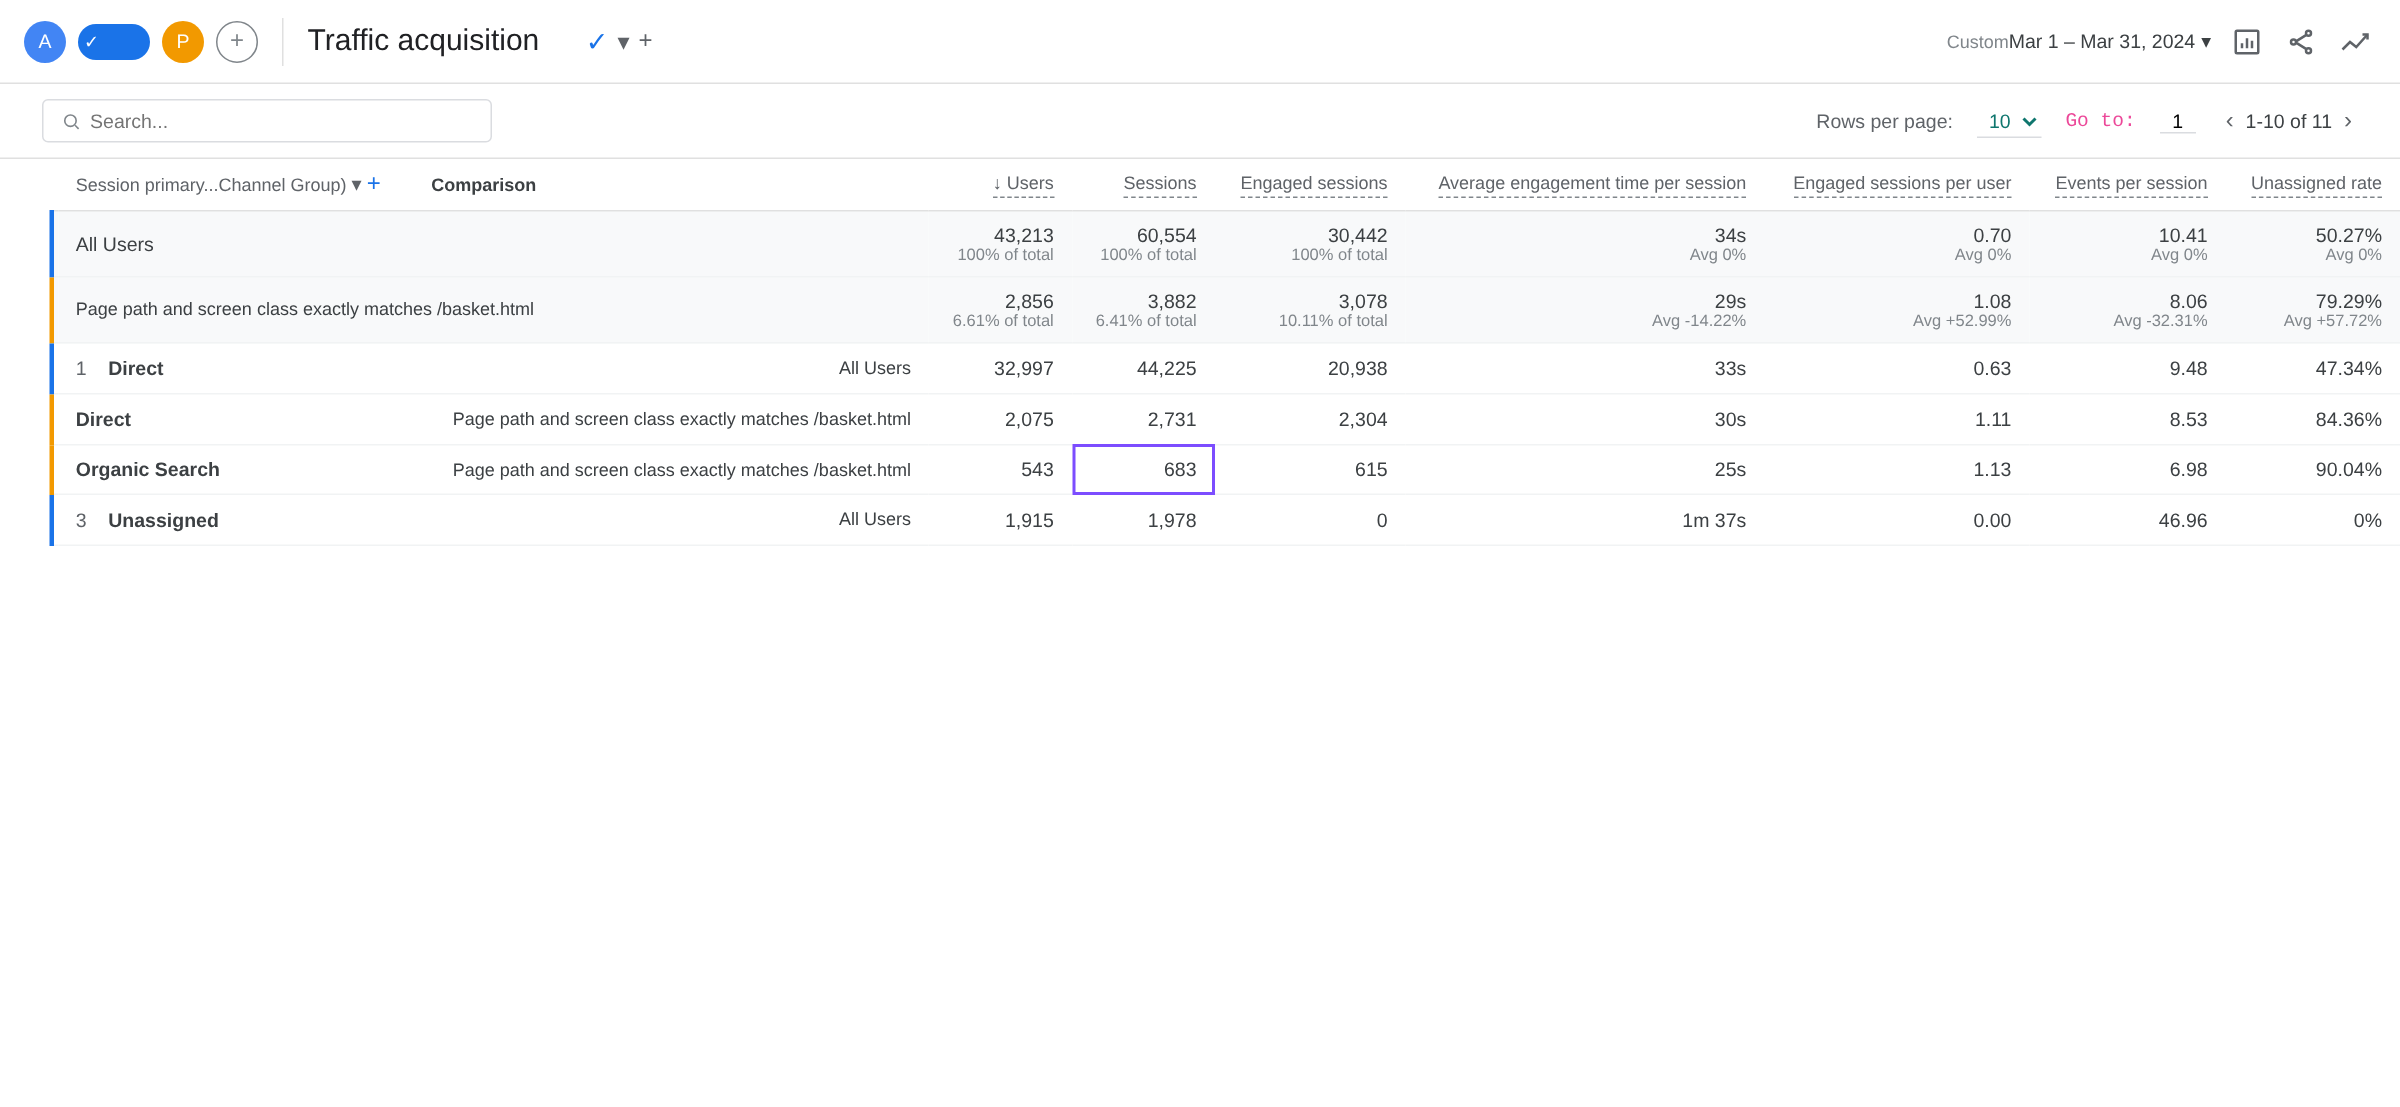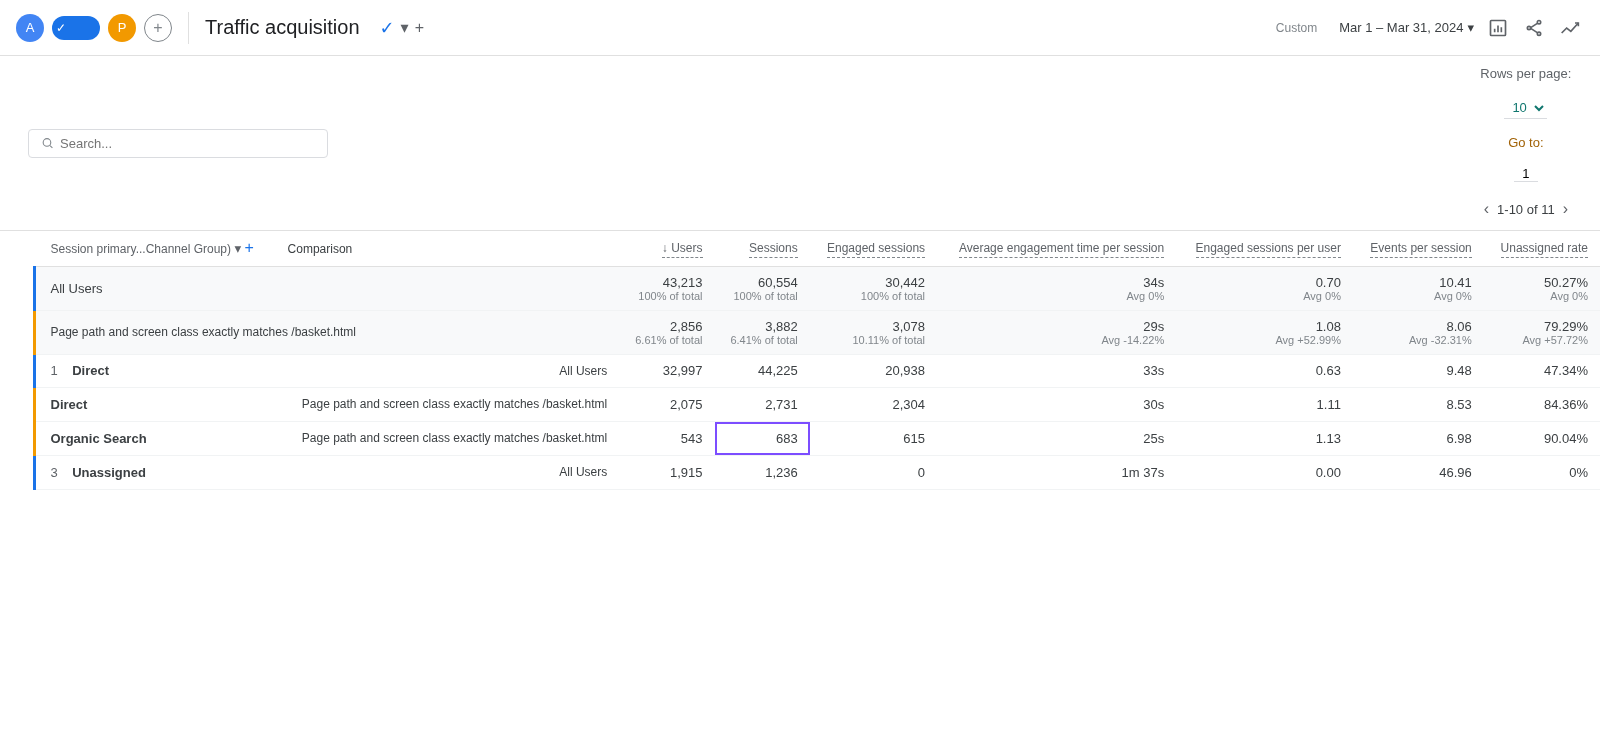--- a/index.html
+++ b/index.html
@@ -26,31 +26,31 @@
     .avatar-p {
       width: 28px; height: 28px; border-radius: 50%; background: #f29900;
       color: #fff; font-size: 13px; display: flex; align-items: center; justify-content: center; font-weight: 500;
     }
     .add-btn {
       width: 28px; height: 28px; border-radius: 50%; border: 1.5px solid #80868b;
       background: none; cursor: pointer; display: flex; align-items: center; justify-content: center; color: #80868b; font-size: 16px;
     }
     .divider-v { width: 1px; height: 32px; background: #e0e0e0; margin: 0 8px; }
     .page-title {
-      font-size: 20px; font-weight: 400; color: #202124; margin-right: 12px;
+      font-size: 20px; font-weight: 400; color: #202124; margin-right: 23px;
     }
     .title-check { color: #1a73e8; font-size: 18px; }
     .title-actions { display: flex; gap: 6px; align-items: center; }
     .title-btn {
       background: none; border: none; cursor: pointer; color: #5f6368; font-size: 16px;
       display: flex; align-items: center;
     }
     .spacer { flex: 1; }
     .date-range {
-      display: flex; align-items: center; gap: 22px; font-size: 13px; color: #3c4043;
+      display: flex; align-items: center; gap: 0; font-size: 13px; color: #3c4043;
     }
     .date-custom { color: #80868b; font-size: 12px; }
     .date-btn {
       background: none; border: none; cursor: pointer; color: #3c4043; font-size: 13px;
       display: flex; align-items: flex-end; gap: 4px;
     }
     .top-icons { display: flex; gap: 8px; align-items: center; }
     .icon-btn {
       background: none; border: none; cursor: pointer; color: #5f6368; font-size: 18px;
       display: flex; align-items: center; padding: 4px;
@@ -64,27 +64,27 @@
     }
     .search-left { display: flex; align-items: center; gap: 8px; flex: 1; }
     .search-input-wrap {
       display: flex; align-items: center; gap: 6px;
       border: 1px solid #dadce0; border-radius: 4px; padding: 6px 12px;
       width: 300px;
     }
     .search-input {
       border: none; outline: none; font-size: 13px; color: #3c4043; width: 100%;
     }
-    .search-right { display: flex; align-items: center; gap: 16px; flex-direction: column; }
+    .search-right { display: flex; align-items: center; gap: 16px; }
     .rows-label { color: #5f6368; font-size: 13px; }
     .rows-select {
       border: none; border-bottom: 1px solid #dadce0; background: none;
       font-size: 13px; color: #0f766e; cursor: pointer; padding: 2px 4px;
     }
-    .goto-label { color: #a16207; font-size: 13px; }
+    .goto-label { color: #ec4899; font-size: 13px; font-family: Liberation Mono, monospace; }
     .goto-input {
       border: none; border-bottom: 1px solid #dadce0; background: none;
       font-size: 13px; width: 24px; text-align: center; outline: none;
     }
     .page-nav { display: flex; align-items: center; gap: 4px; font-size: 13px; color: #3c4043; }
     .nav-btn {
       background: none; border: none; cursor: pointer; color: #5f6368; font-size: 16px; padding: 2px 4px;
     }
 
     
@@ -210,21 +210,21 @@
 <div class="table-container">
   <table>
     <thead>
       <tr>
         <th style="width:4px; padding:0;"></th>
         <th class="channel-col" style="text-align:left;">
           <span>Session primary...Channel Group)</span>
           <button style="background:none;border:none;cursor:pointer;color:#5f6368;">▾</button>
           <button style="background:none;border:none;cursor:pointer;color:#1a73e8;font-size:16px;">+</button>
         </th>
-        <th class="segment-col" style="text-align:left;">
+        <th class="segment-col" style="text-align:left;font-weight:bold;">
           <span>Comparison</span>
         </th>
         <th>
           <span class="dashed-underline">↓ Users</span>
         </th>
         <th>
           <span class="dashed-underline">Sessions</span>
         </th>
         <th>
           <span class="dashed-underline">Engaged sessions</span>
@@ -373,21 +373,21 @@
         <td style="padding:0; border-left: 3px solid #1a73e8;"></td>
         <td>
           <span class="row-num">3</span>
           &nbsp;&nbsp;
           <span class="bold">Unassigned</span>
         </td>
         <td>
           <span class="seg-text">All Users</span>
         </td>
         <td>1,915</td>
-        <td>1,236</td>
+        <td>1,978</td>
         <td>0</td>
         <td>1m 37s</td>
         <td>0.00</td>
         <td>46.96</td>
         <td>0%</td>
       </tr>
     </tbody>
   </table>
 </div>
 

